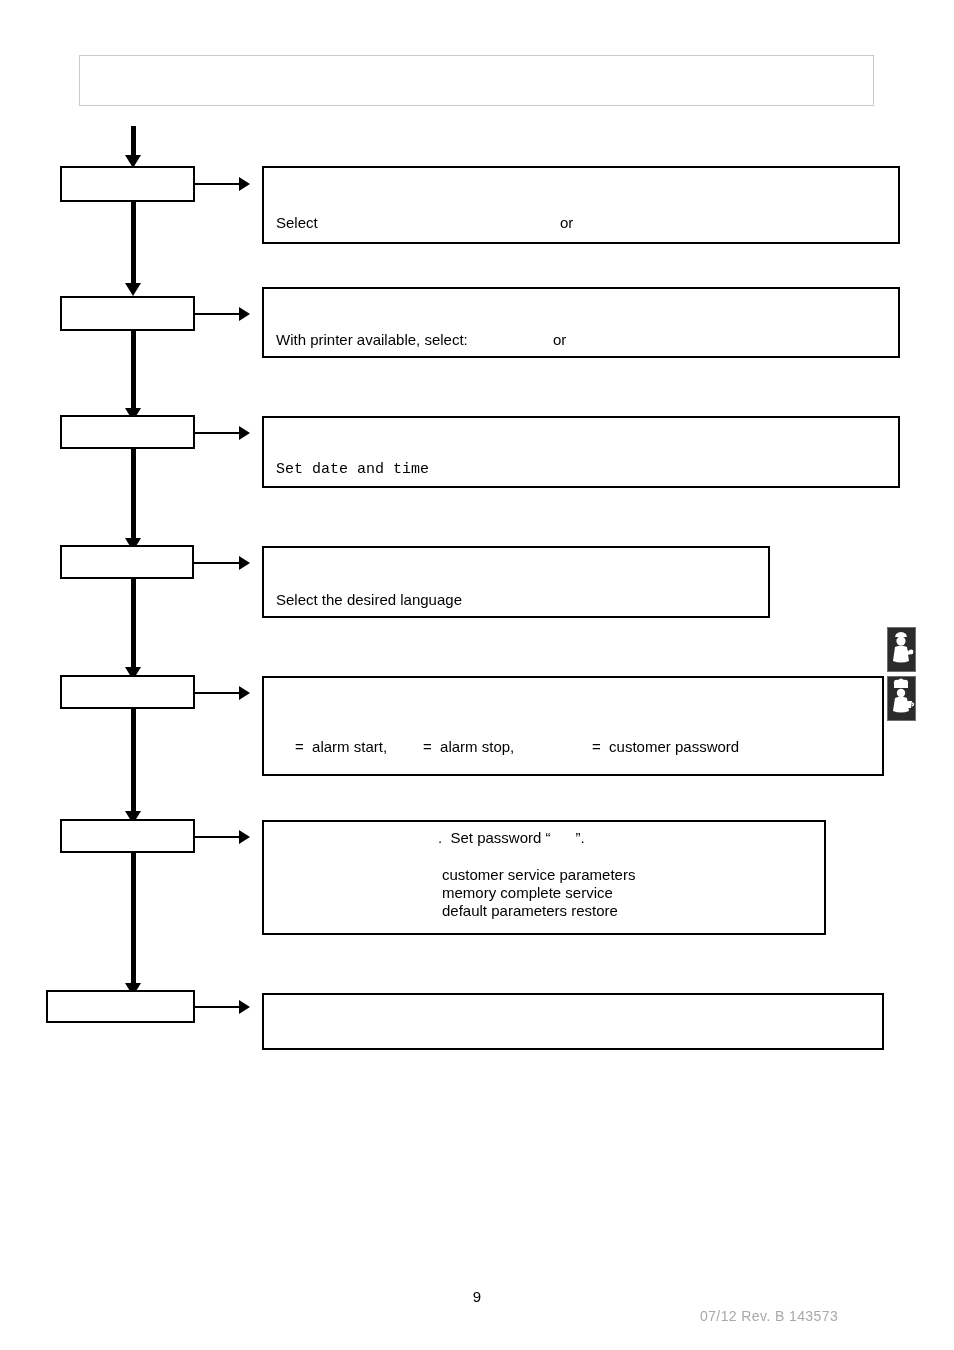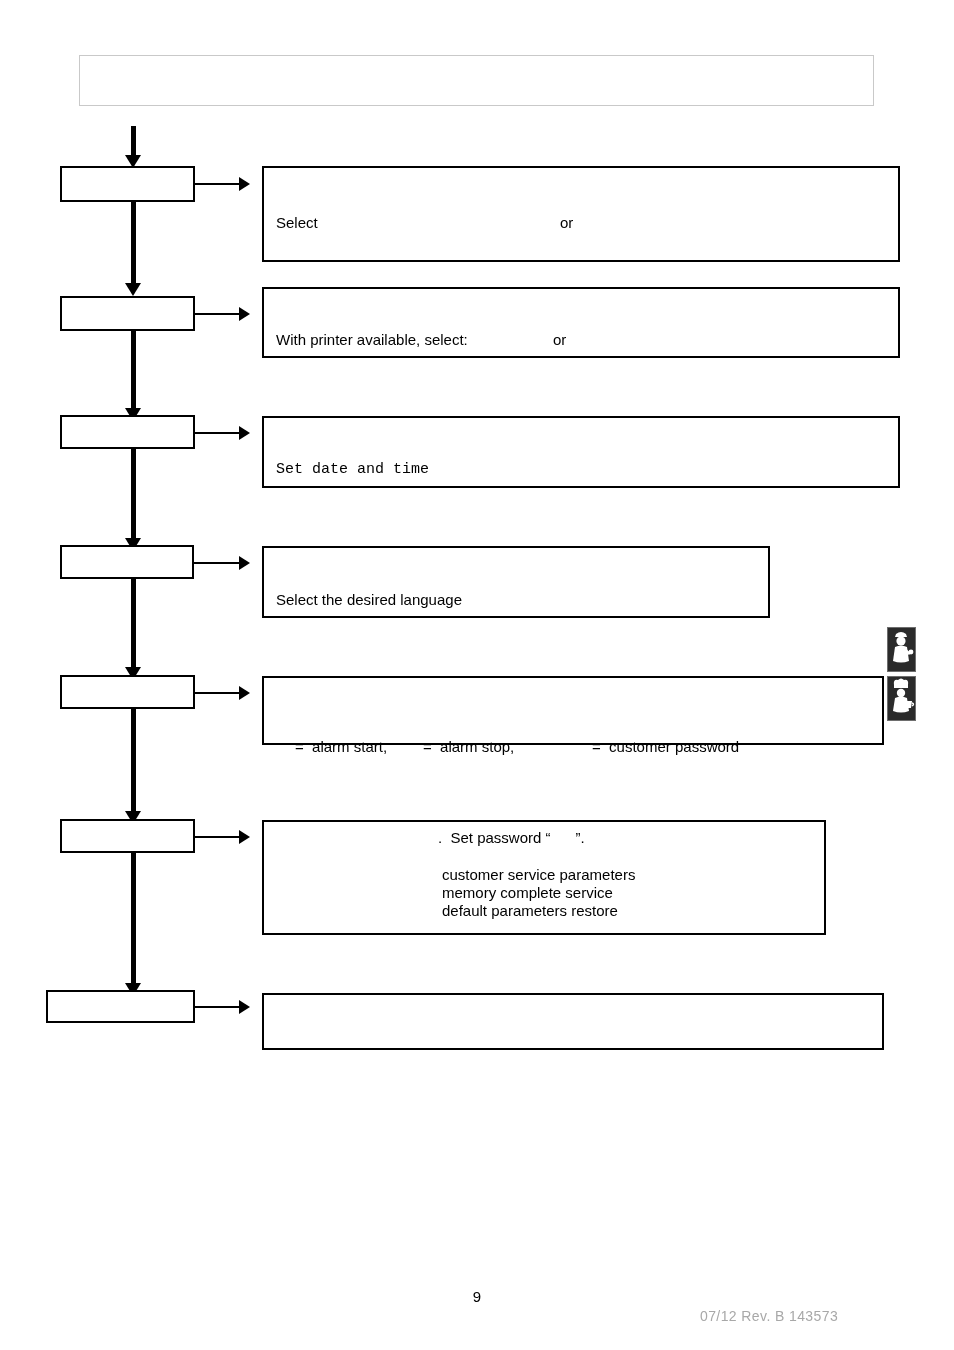--- a/index.html
+++ b/index.html
@@ -201,21 +201,21 @@
 
 <div class="h-shaft" style="left:195px; top:692px; width:45px;"></div>
 <div class="h-head" style="left:239px; top:686px;"></div>
 
 <div class="h-shaft" style="left:195px; top:836px; width:45px;"></div>
 <div class="h-head" style="left:239px; top:830px;"></div>
 
 <div class="h-shaft" style="left:195px; top:1006px; width:45px;"></div>
 <div class="h-head" style="left:239px; top:1000px;"></div>
 
-<div class="desc-panel" style="left:262px; top:166px; width:638px; height:96px;">
+<div class="desc-panel" style="left:262px; top:166px; width:638px; height:78px;">
   <div class="panel-body">
     <span class="panel-line" style="left:12px; top:46px;">Select</span>
     <span class="panel-line" style="left:296px; top:46px;">or</span>
   </div>
 </div>
 
 <div class="desc-panel" style="left:262px; top:287px; width:638px; height:71px;text-align:center;">
   <div class="panel-body">
     <span class="panel-line" style="left:12px; top:42px;">With printer available, select:</span>
     <span class="panel-line" style="left:289px; top:42px;">or</span>
@@ -227,21 +227,21 @@
     <span class="panel-line" style="left:12px; top:43px;font-family:Liberation Mono, monospace;">Set date and time</span>
   </div>
 </div>
 
 <div class="desc-panel" style="left:262px; top:546px; width:508px; height:72px;">
   <div class="panel-body">
     <span class="panel-line" style="left:12px; top:43px;">Select the desired language</span>
   </div>
 </div>
 
-<div class="desc-panel" style="left:262px; top:676px; width:622px; height:69px;">
+<div class="desc-panel" style="left:262px; top:676px; width:622px; height:100px;">
   <div class="panel-body">
     <span class="panel-line" style="left:31px; top:60px;">=  alarm start,</span>
     <span class="panel-line" style="left:159px; top:60px;">=  alarm stop,</span>
     <span class="panel-line" style="left:328px; top:60px;">=  customer password</span>
   </div>
 </div>
 
 <div class="desc-panel" style="left:262px; top:820px; width:564px; height:115px;">
   <div class="panel-body">
     <span class="panel-line" style="left:174px; top:7px;">.  Set password “      ”.</span>

